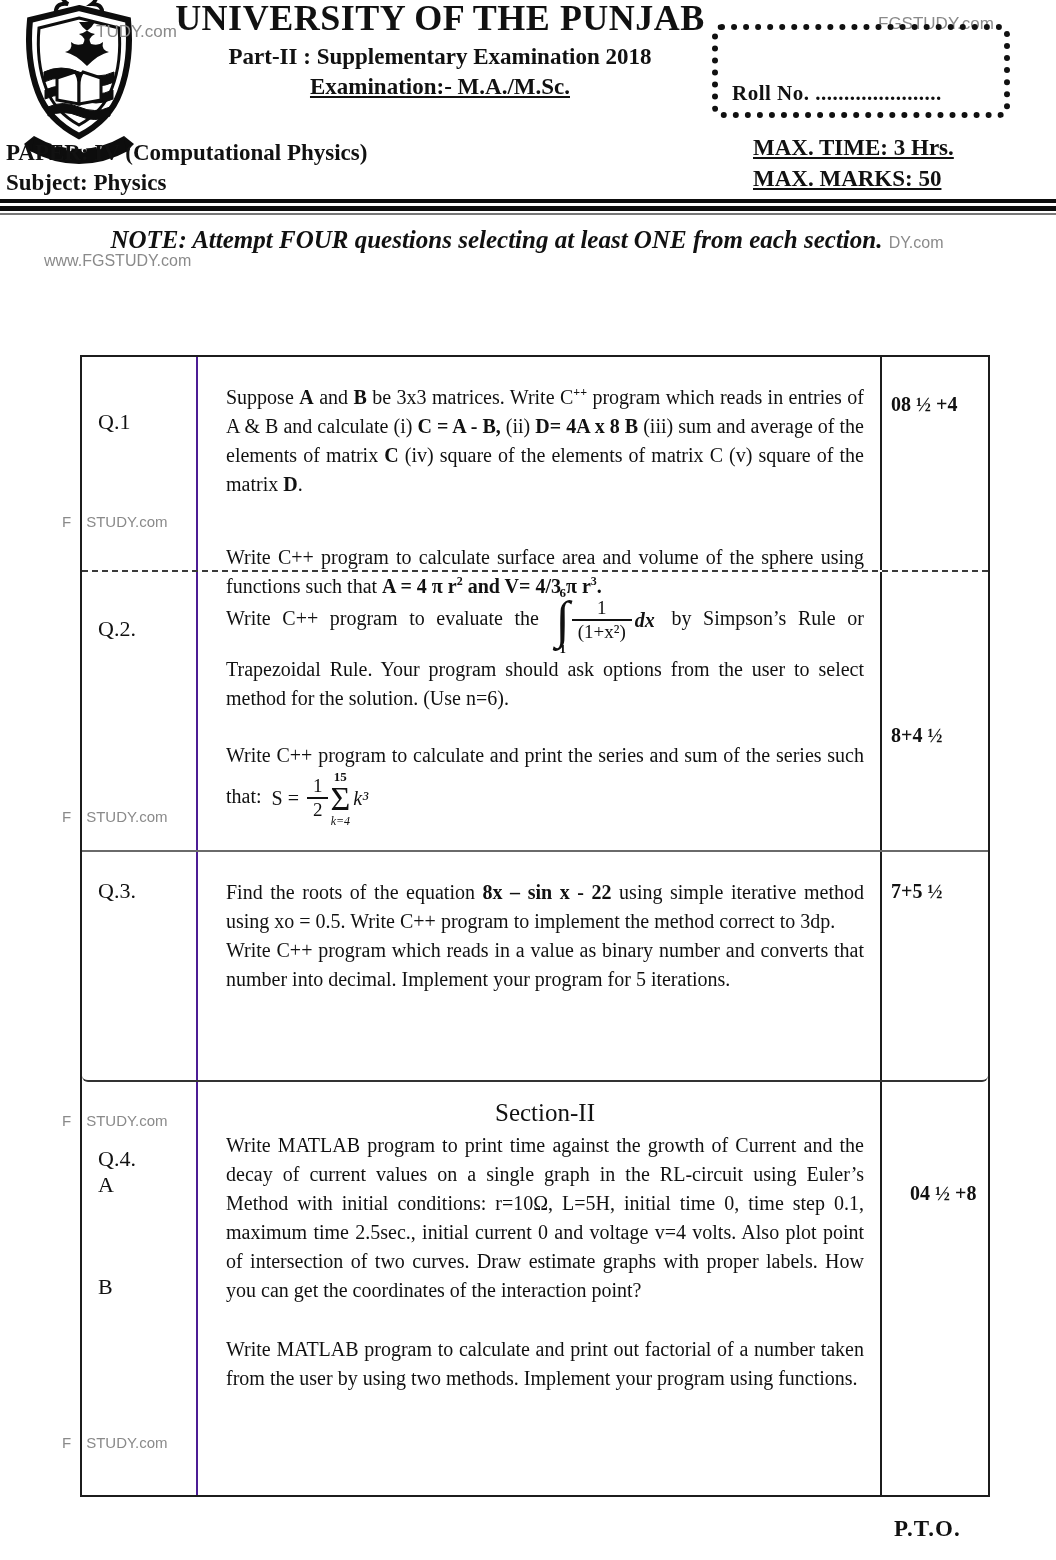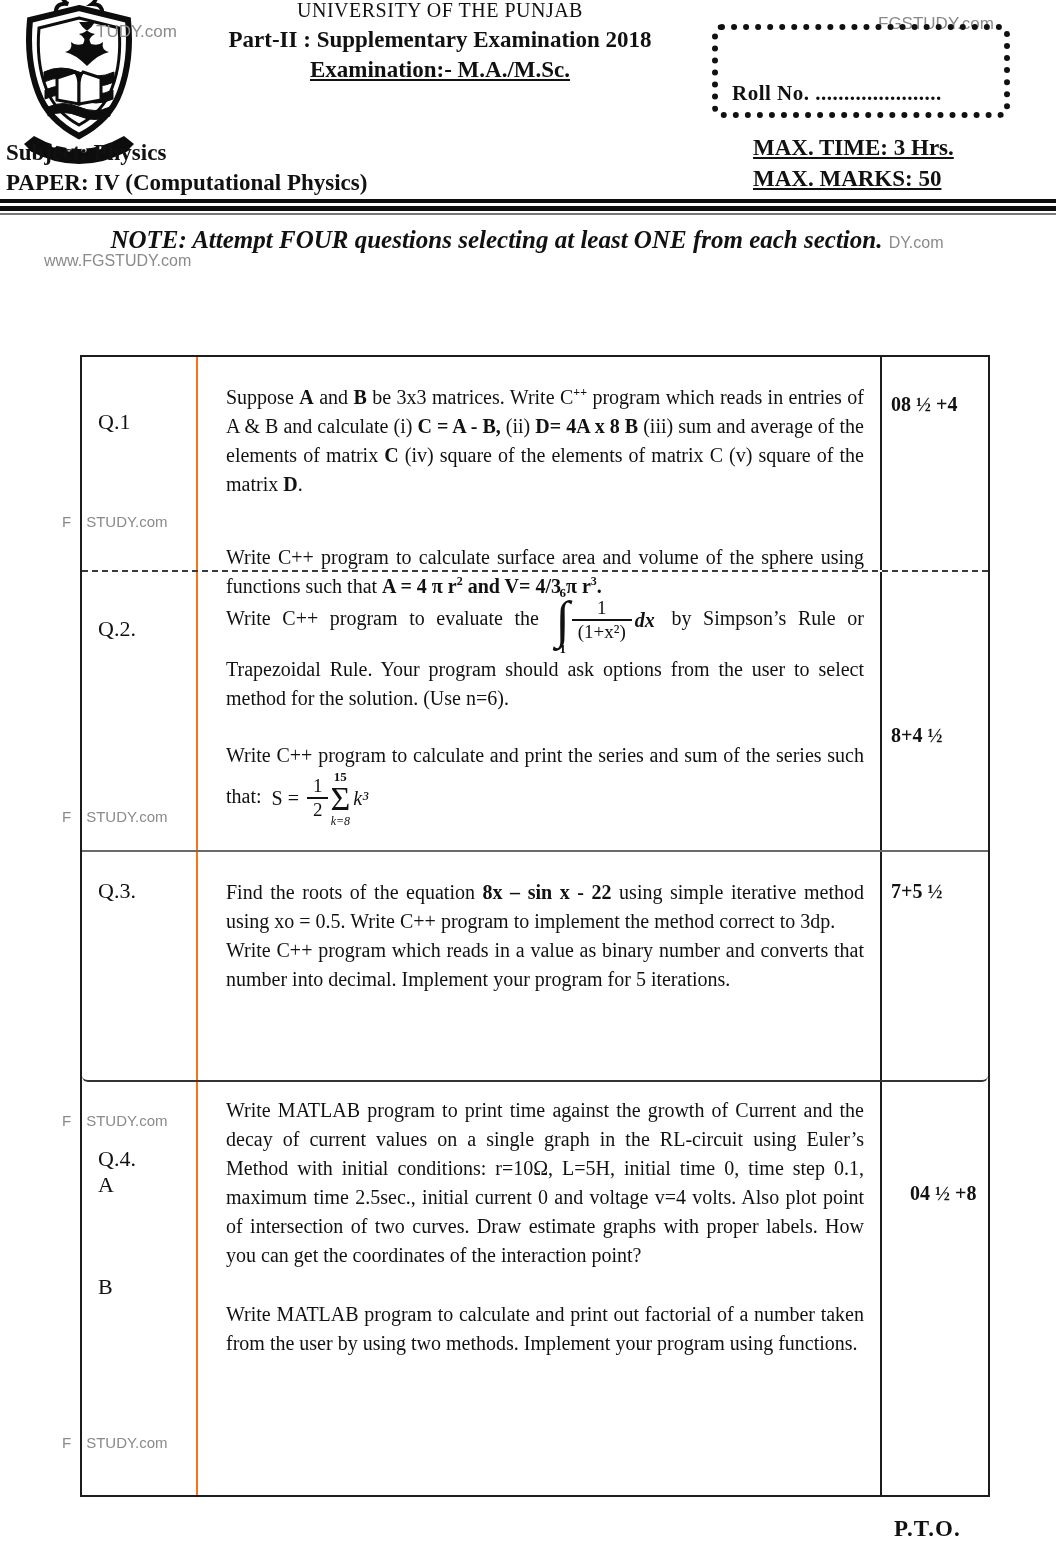--- a/index.html
+++ b/index.html
@@ -7,21 +7,21 @@
     position:relative; width:1056px; height:1560px; background:#ffffff;
     font-family:"Liberation Serif","DejaVu Serif",serif; color:#111;
     overflow:hidden; margin:0 auto;
   }
   
   .crest{position:absolute; left:14px; top:-14px; width:130px; height:205px;}
   .wm{color:#8a8a8a; font-family:"Liberation Sans","DejaVu Sans",sans-serif;}
   .wm-topleft{position:absolute; left:96px; top:22px; font-size:17px;}
   .wm-topright{position:absolute; left:878px; top:14px; font-size:17px;}
   .title-block{position:absolute; left:150px; top:0; width:580px; text-align:center;}
-  .uni-title{font-size:20px; font-weight:normal; letter-spacing:.5px; line-height:1.05;}
+  .uni-title{font-size:36px; font-weight:bold; letter-spacing:.5px; line-height:1.05;}
   .part-line{font-size:23px; font-weight:bold; margin-top:6px;}
   .exam-line{font-size:23px; font-weight:bold; margin-top:4px; text-decoration:underline;}
   .rollbox{
     position:absolute; left:712px; top:24px; width:286px; height:82px;
     border:6px dotted #111; border-radius:10px;text-decoration:underline;
   }
   .rollbox-label{position:absolute; left:14px; bottom:6px; font-size:21px; font-weight:bold; letter-spacing:.5px;}
   .subject-block{position:absolute; left:6px; top:138px; font-size:23px; font-weight:bold; line-height:1.3;}
   .max-block{position:absolute; left:753px; top:132px; font-size:23px; font-weight:bold; line-height:1.35;text-decoration:underline;}
   .rule{position:absolute; left:0; top:199px; width:1056px;}
@@ -37,21 +37,21 @@
     font-family:"Liberation Sans","DejaVu Sans",sans-serif;}
   .wm-under-note{position:absolute; left:44px; top:252px; font-size:16px;}
   .section1-title{position:absolute; left:0; top:292px; width:1056px; text-align:center; font-size:26px;}
   
   .exam-table{position:absolute; left:80px; top:355px; width:906px; border:2px solid #1c1c1c;}
   .trow{display:flex; position:relative;}
   .trow.r1{height:213px; border-bottom:2px dashed #3a3a3a;}
   .trow.r2{height:278px; border-bottom:2px solid #6a6a6a;}
   .trow.r3{height:228px; border-bottom:2px solid #333;border-radius:6px;}
   .trow.r4{height:413px;}
-  .c-num{width:116px; flex:0 0 116px; border-right:2px solid #f97316; position:relative;
+  .c-num{width:116px; flex:0 0 116px; border-right:2px solid #4c1d95; position:relative;
     font-size:22px; padding-left:0; box-sizing:border-box;}
   .c-body{flex:1 1 auto; padding:0 16px 0 28px; box-sizing:border-box; font-size:20px;
     line-height:29px; text-align:justify;}
   .c-marks{width:108px; flex:0 0 108px; border-left:2px solid #1c1c1c; box-sizing:border-box;
     font-size:20px; font-weight:bold; padding-left:9px;}
   .qlabel{margin-left:16px;}
   .r1 .qlabel{margin-top:52px;}
   .r2 .qlabel{margin-top:44px;}
   .r3 .qlabel{margin-top:26px;}
   .r4 .qlabel{margin-top:64px;}
@@ -127,22 +127,22 @@
     <div class="uni-title">UNIVERSITY OF THE PUNJAB</div>
     <div class="part-line">Part-II : Supplementary Examination 2018</div>
     <div class="exam-line">Examination:- M.A./M.Sc.</div>
   </div>
 
   <div class="rollbox">
     <span class="rollbox-label">Roll No. ......................</span>
   </div>
 
   <div class="subject-block">
+    <div>PAPER: IV (Computational Physics)</div>
     <div>Subject: Physics</div>
-    <div>PAPER: IV (Computational Physics)</div>
   </div>
 
   <div class="max-block">
     <div>MAX. TIME: 3 Hrs.</div>
     <div>MAX. MARKS: 50</div>
   </div>
 
   <div class="rule">
     <div class="b1"></div>
       <div class="g1"></div>
@@ -194,21 +194,21 @@
           <div class="gapblock" style="height: 28px;"></div>
           <p class="para"><span>Write C++ program to calculate and print the series and sum of the series such that:  </span><span class="fm">
               <span class="flhs">S =</span>
               <span class="ffrac">
                 <span class="fnum">1</span>
                 <span class="fden">2</span>
               </span>
               <span class="fcol">
                 <span class="flim">15</span>
                 <span class="fsig">Σ</span>
-                <span class="flim fital">k=8</span>
+                <span class="flim fital">k=4</span>
               </span>
               <span class="fbody">k³</span>
             </span></p>
         </div>
       <div class="c-marks">8+4 ½</div>
     </div>
 
     <div class="trow r3">
       <div class="c-num">
         <div class="qlabel">Q.3.</div>
@@ -222,20 +222,21 @@
 
     <div class="trow r4">
       <div class="c-num">
         <div class="row-wm row-wm-top"><span class="wmf">F</span><span>STUDY.com</span></div>
         <div class="qlabel">Q.4.</div>
         <div class="sub-label sub-a">A</div>
         <div class="sub-label sub-b">B</div>
         <div class="row-wm row-wm-bot"><span class="wmf">F</span><span>STUDY.com</span></div>
       </div>
       <div class="c-body">
+          <div class="cell-heading">Section-II</div>
           <p class="para"><span>Write MATLAB program to print time against the growth of Current and the decay of current values on a single graph in the  RL-circuit using Euler’s Method with initial conditions: r=10Ω, L=5H, initial time 0, time step 0.1, maximum time 2.5sec., initial current 0 and voltage v=4 volts. Also plot point of intersection of two curves. Draw estimate graphs with proper labels. How you can get the coordinates of the interaction point?</span></p>
           <div class="gapblock" style="height: 30px;"></div>
           <p class="para"><span>Write MATLAB program to calculate and print out factorial of a number taken from the user by using two methods. Implement your program using functions.</span></p>
         </div>
       <div class="c-marks">04 ½ +8</div>
     </div>
 
   </div>
 
   <div class="pto">P.T.O.</div>

